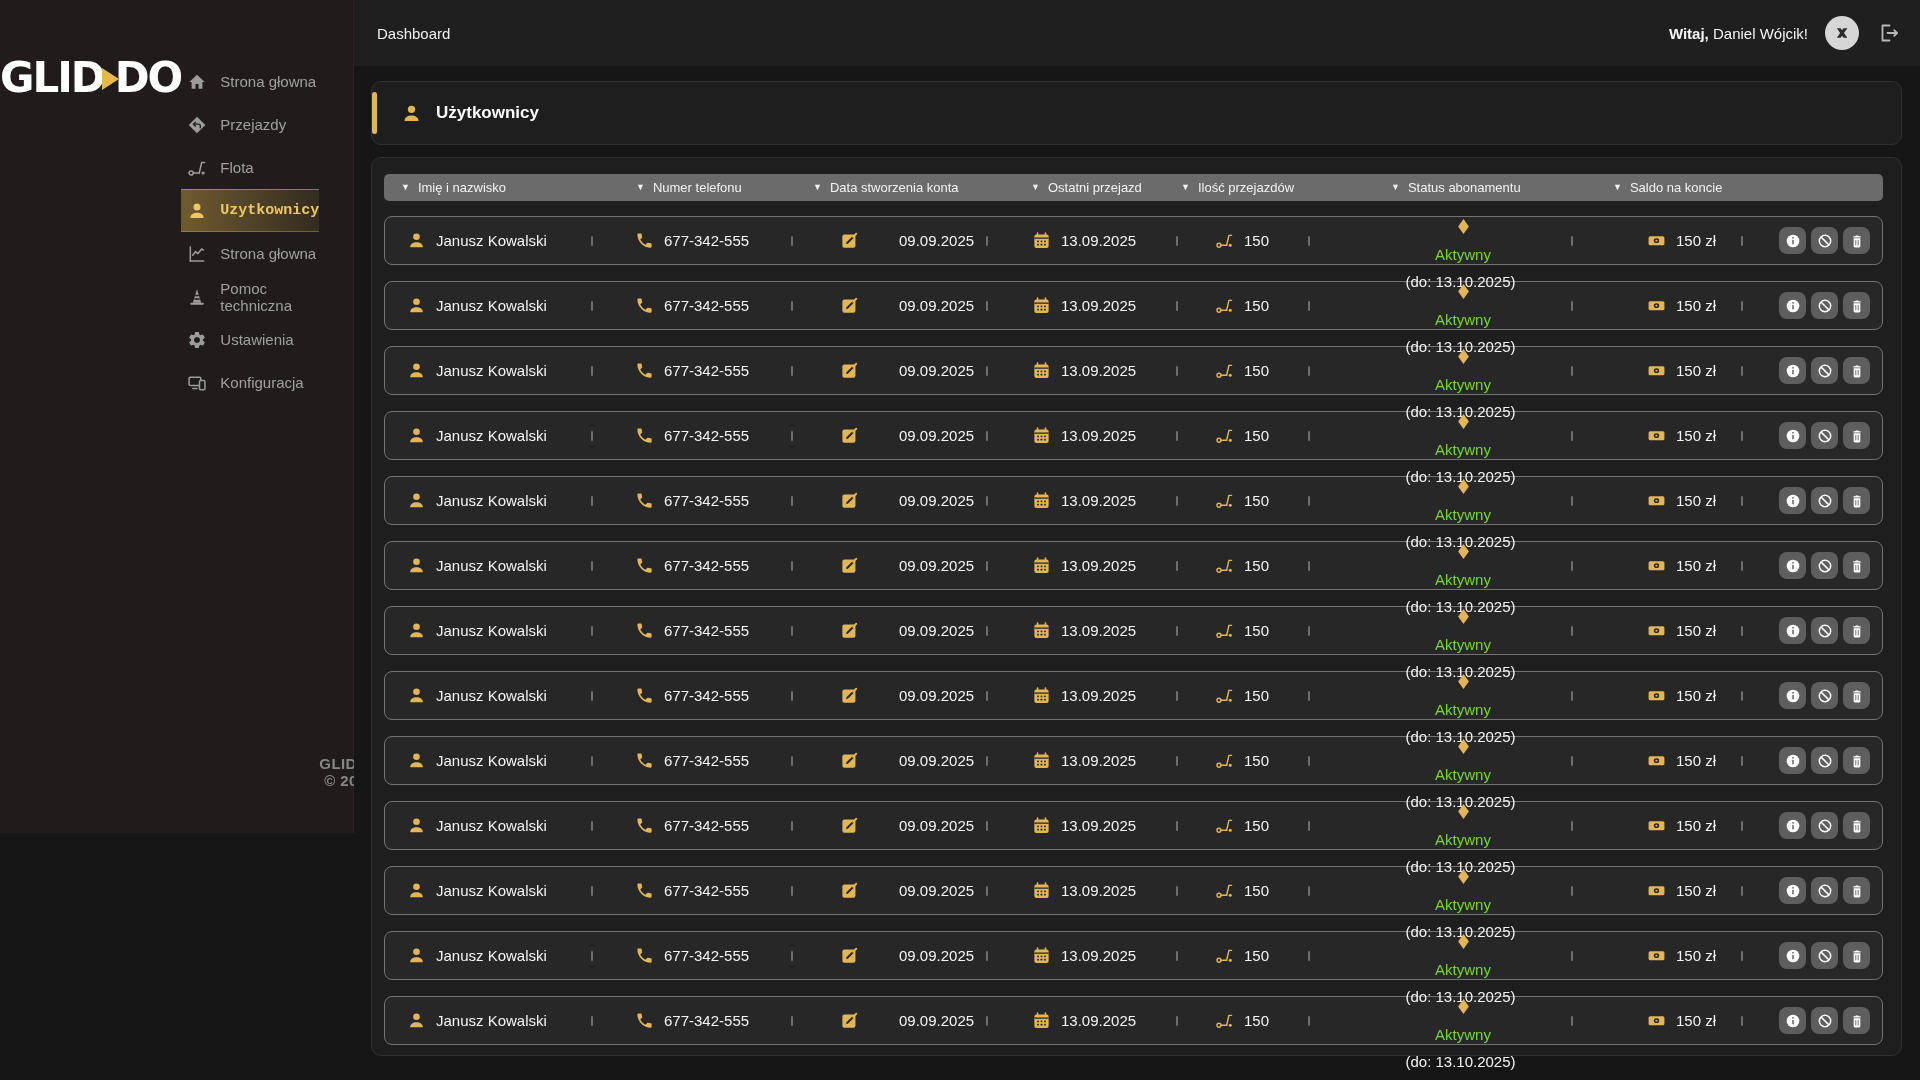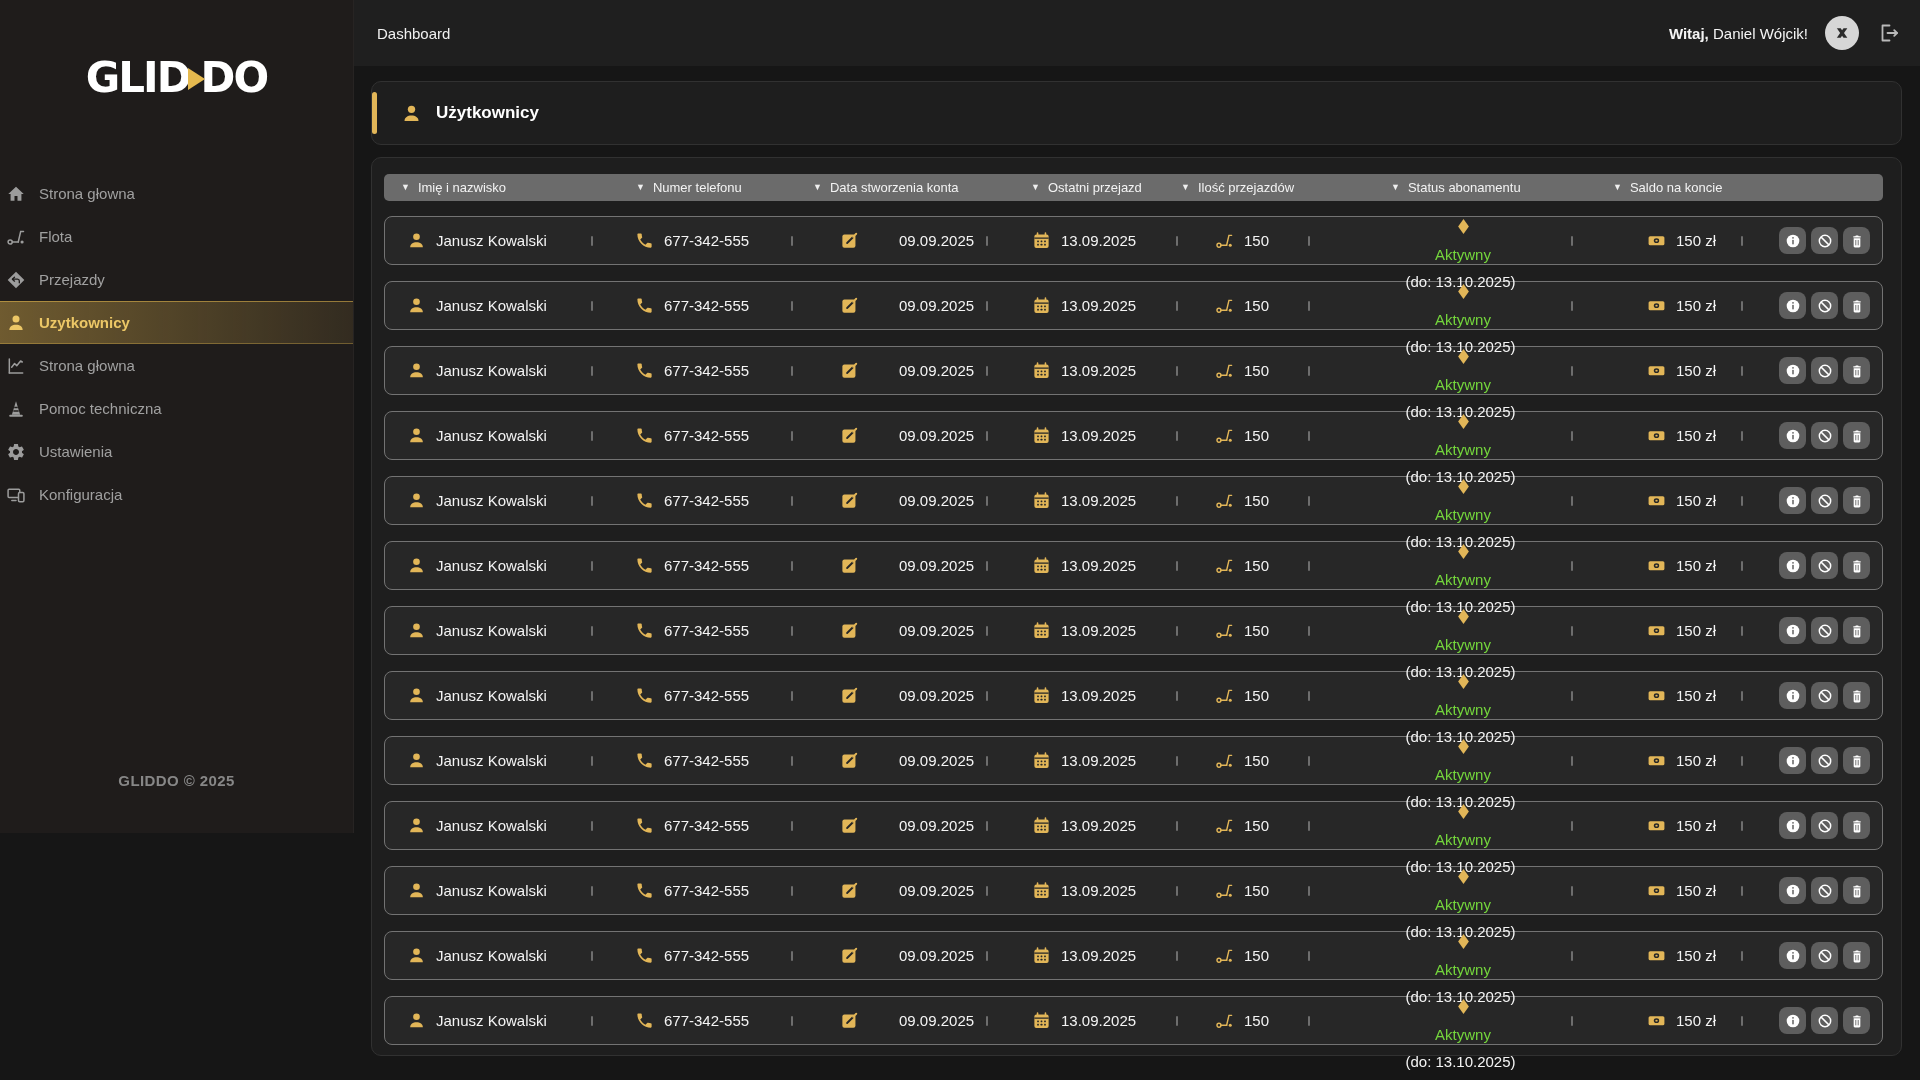--- a/index.html
+++ b/index.html
@@ -7,21 +7,21 @@
   body {
     font-family:"Liberation Sans", sans-serif;
     background:#161616;
     color:#f2f2f2;
     display:flex;
     overflow:hidden;
   }
   
   .sidebar {
     width:354px; height:833px; background:#1f1c1b; flex-shrink:0;
-    display:flex; flex-direction:column; border-right:1px solid rgba(255,255,255,0.04);
+    display:flex; border-right:1px solid rgba(255,255,255,0.04);
   }
   .logo-wrap { padding-top:44px; height:112px; display:flex; justify-content:center; align-items:center; }
   .logo {
     font-family:"DejaVu Sans", sans-serif; font-weight:800; font-size:42px; color:#ffffff;
     letter-spacing:-2px; display:flex; align-items:center; line-height:1;
   }
   .logo-tri {
     width:0; height:0; border-left:17px solid #e5b94e;
     border-top:11px solid transparent; border-bottom:11px solid transparent;
     margin:2px -4px 0 -2px; position:relative; z-index:2;
@@ -30,21 +30,21 @@
   .nav-item {
     height:43px; display:flex; align-items:center; padding-left:6px; cursor:pointer;
   }
   .nav-item .nav-icon { width:20px; height:20px; display:flex; align-items:center; justify-content:center; flex-shrink:0; }
   .nav-item .nav-label { margin-left:13px; font-size:15px; font-weight:500; color:#a0a0a0; }
   .nav-item.active {
     background:linear-gradient(90deg, rgba(222,178,76,0.42), rgba(222,178,76,0.10));
     border-top:1px solid rgba(229,185,78,0.55);
     border-bottom:1px solid rgba(229,185,78,0.35);
   }
-  .nav-item.active .nav-label { color:#ecc766; font-weight:700; }
+  .nav-item.active .nav-label { color:#ecc766; font-weight:700;font-family:Liberation Mono, monospace; }
   .side-footer {
     margin-top:auto; padding-bottom:44px; text-align:center;
     font-size:15px; font-weight:700; color:#878787; letter-spacing:0.4px;
   }
   
   .main { flex:1; display:flex; flex-direction:column; min-width:0; }
   .topbar {
     height:66px; background:#1f1f1f; display:flex; align-items:center;
     padding:0 18px 0 23px; flex-shrink:0;
   }
@@ -125,38 +125,38 @@
     <div class="nav-item">
       <span class="nav-icon">
         <svg viewBox="0 0 24 24" fill="#9c9c9c">
             <path d="M10.2 20v-5.6h3.6V20h4.7v-8h2.8L12 3.2 2.7 12h2.8v8z"></path>
           </svg>
       </span>
       <span class="nav-label">Strona głowna</span>
     </div>
     <div class="nav-item">
       <span class="nav-icon">
+        <svg viewBox="0 0 24 24">
+            <path d="M12 2 22 12 12 22 2 12z" fill="#9c9c9c"></path>
+            <path d="M10.2 8.6 7.7 11l2.5 2.4" stroke="#1f1c1b" fill="none" stroke-width="1.6" stroke-linecap="round" stroke-linejoin="round"></path>
+            <path d="M16 15.4v-2.2a2.2 2.2 0 0 0-2.2-2.2H8" stroke="#1f1c1b" fill="none" stroke-width="1.6" stroke-linecap="round"></path>
+          </svg>
+      </span>
+      <span class="nav-label">Przejazdy</span>
+    </div>
+    <div class="nav-item">
+      <span class="nav-icon">
         <svg viewBox="0 0 24 24" fill="none" stroke="#9c9c9c" stroke-width="1.8" stroke-linecap="round">
             <circle cx="5" cy="18" r="2.5"></circle>
             <path d="M7.5 18h7.2"></path>
             <circle cx="19.3" cy="18" r="1.9" fill="#9c9c9c" stroke="none"></circle>
             <path d="M14.7 18 17.6 5.5h3.4"></path>
           </svg>
       </span>
       <span class="nav-label">Flota</span>
-    </div>
-    <div class="nav-item">
-      <span class="nav-icon">
-        <svg viewBox="0 0 24 24">
-            <path d="M12 2 22 12 12 22 2 12z" fill="#9c9c9c"></path>
-            <path d="M10.2 8.6 7.7 11l2.5 2.4" stroke="#1f1c1b" fill="none" stroke-width="1.6" stroke-linecap="round" stroke-linejoin="round"></path>
-            <path d="M16 15.4v-2.2a2.2 2.2 0 0 0-2.2-2.2H8" stroke="#1f1c1b" fill="none" stroke-width="1.6" stroke-linecap="round"></path>
-          </svg>
-      </span>
-      <span class="nav-label">Przejazdy</span>
     </div>
     <div class="nav-item active">
       <span class="nav-icon">
         <svg viewBox="0 0 24 24">
             <circle cx="12" cy="7.2" r="4.2" fill="#ecc766"></circle>
             <path d="M4 20.5c0-4.2 3.6-6.3 8-6.3s8 2.1 8 6.3z" fill="#ecc766"></path>
           </svg>
       </span>
       <span class="nav-label">Uzytkownicy</span>
     </div>

